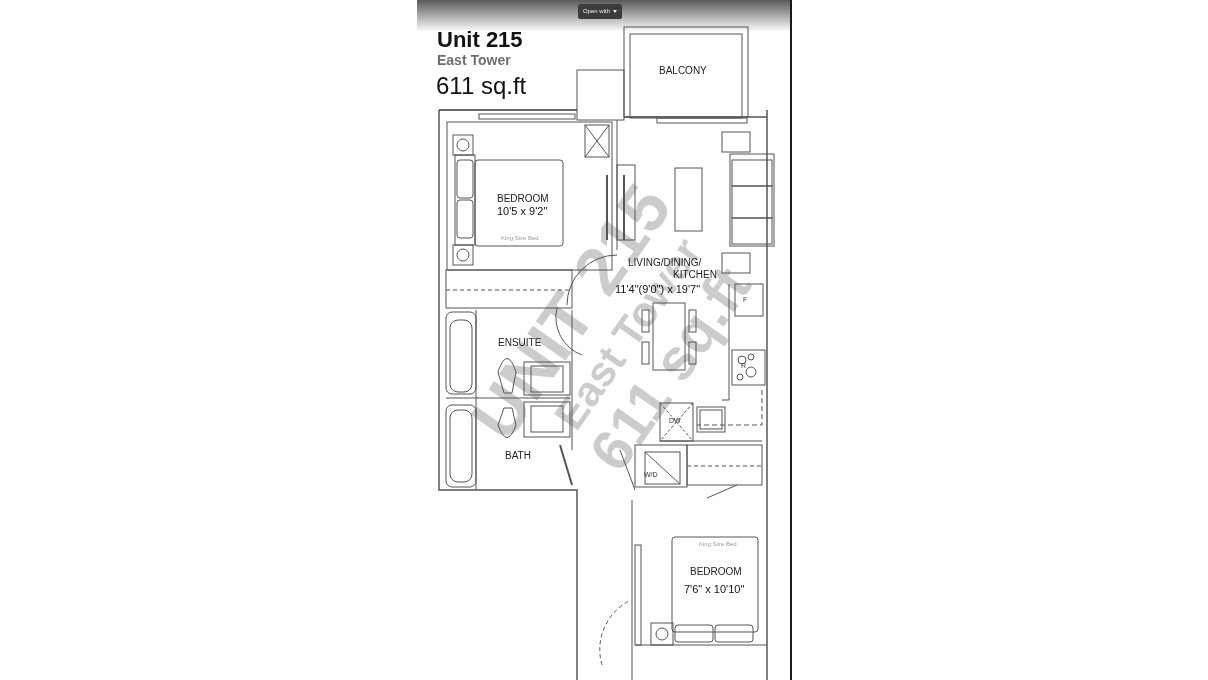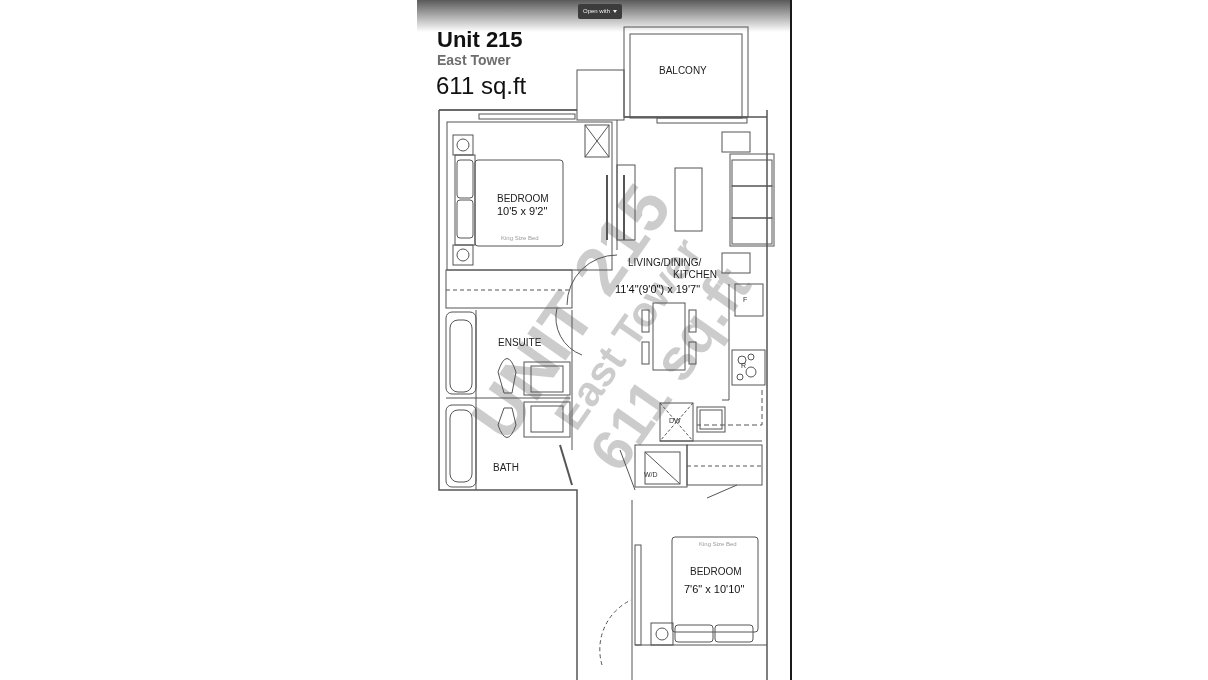--- a/index.html
+++ b/index.html
@@ -152,19 +152,19 @@
   <div class="lbl" style="left:211px;top:257px;">LIVING/DINING/</div>
   <div class="lbl" style="left:228px;top:269px;margin-left:28px;">KITCHEN</div>
   <div class="lbl dim" style="left:198px;top:283px;">11'4"(9'0") x 19'7"</div>
 
   <div class="lbl tiny" style="left:326px;top:296px;">F</div>
   <div class="lbl tiny" style="left:324px;top:362px;">R</div>
   <div class="lbl tiny" style="left:252px;top:417px;">DW</div>
   <div class="lbl tiny" style="left:227px;top:471px;">W/D</div>
 
   <div class="lbl" style="left:81px;top:337px;">ENSUITE</div>
-  <div class="lbl" style="left:76px;top:450px;margin-top:12px;">BATH</div>
+  <div class="lbl" style="left:88px;top:450px;">BATH</div>
 
   <div class="lbl small" style="left:282px;top:541px;">King Size Bed</div>
   <div class="lbl" style="left:273px;top:566px;">BEDROOM</div>
   <div class="lbl dim" style="left:267px;top:583px;">7'6" x 10'10"</div>
 </div>
 <div class="right-border"></div>
 
 </body></html>

